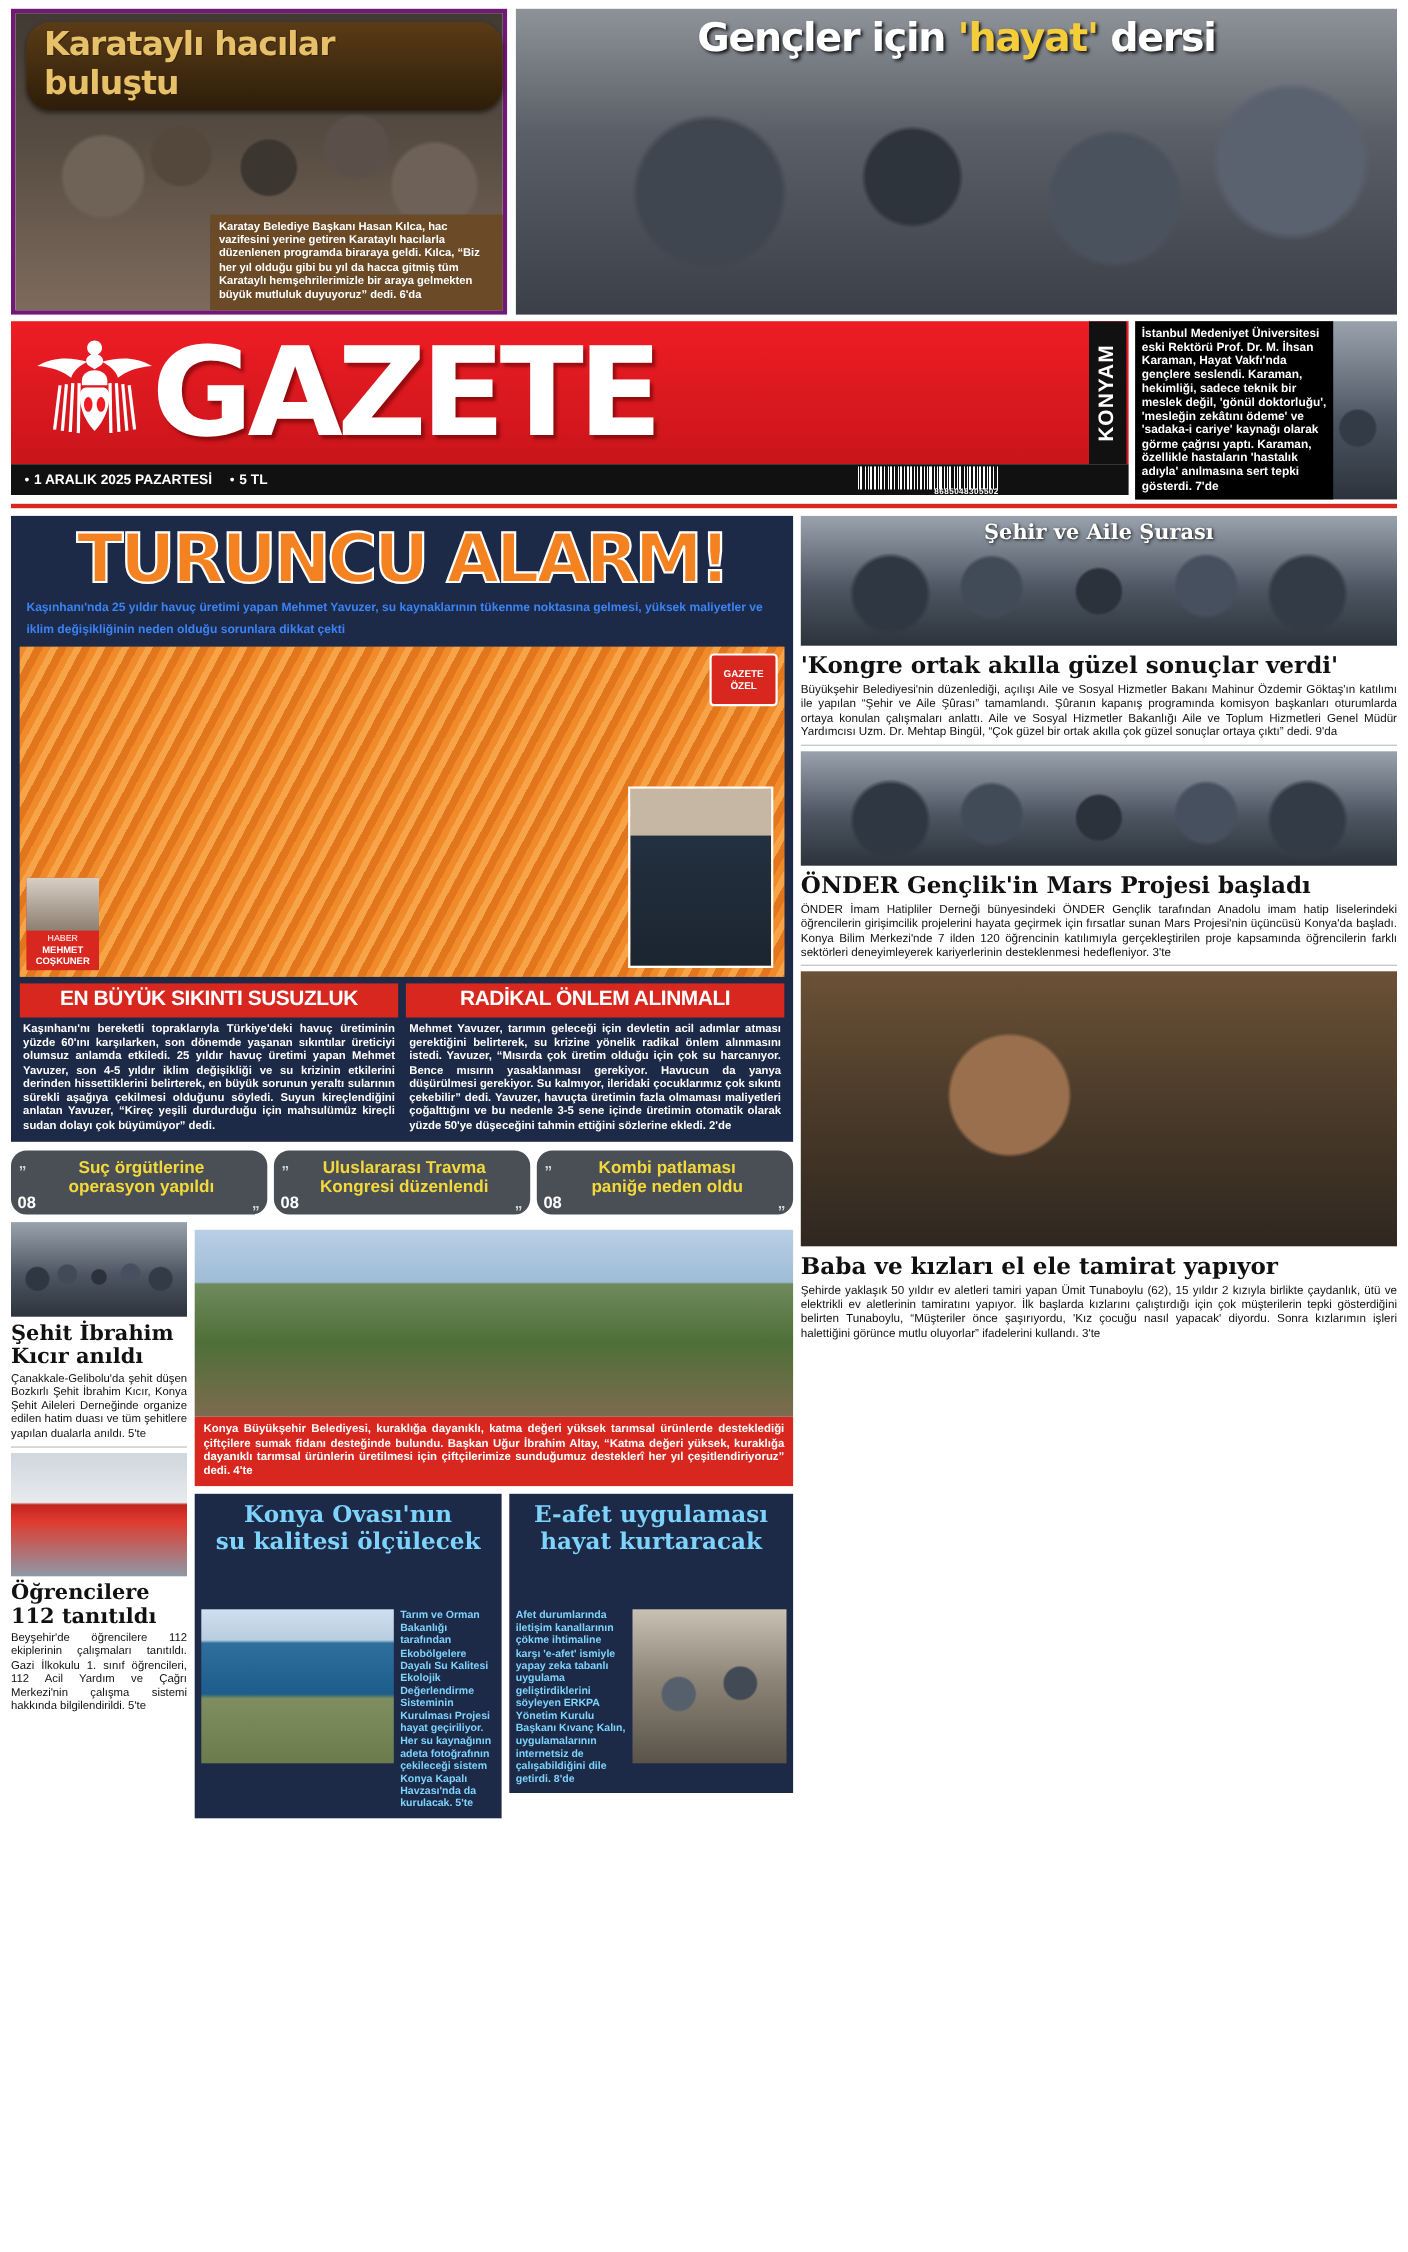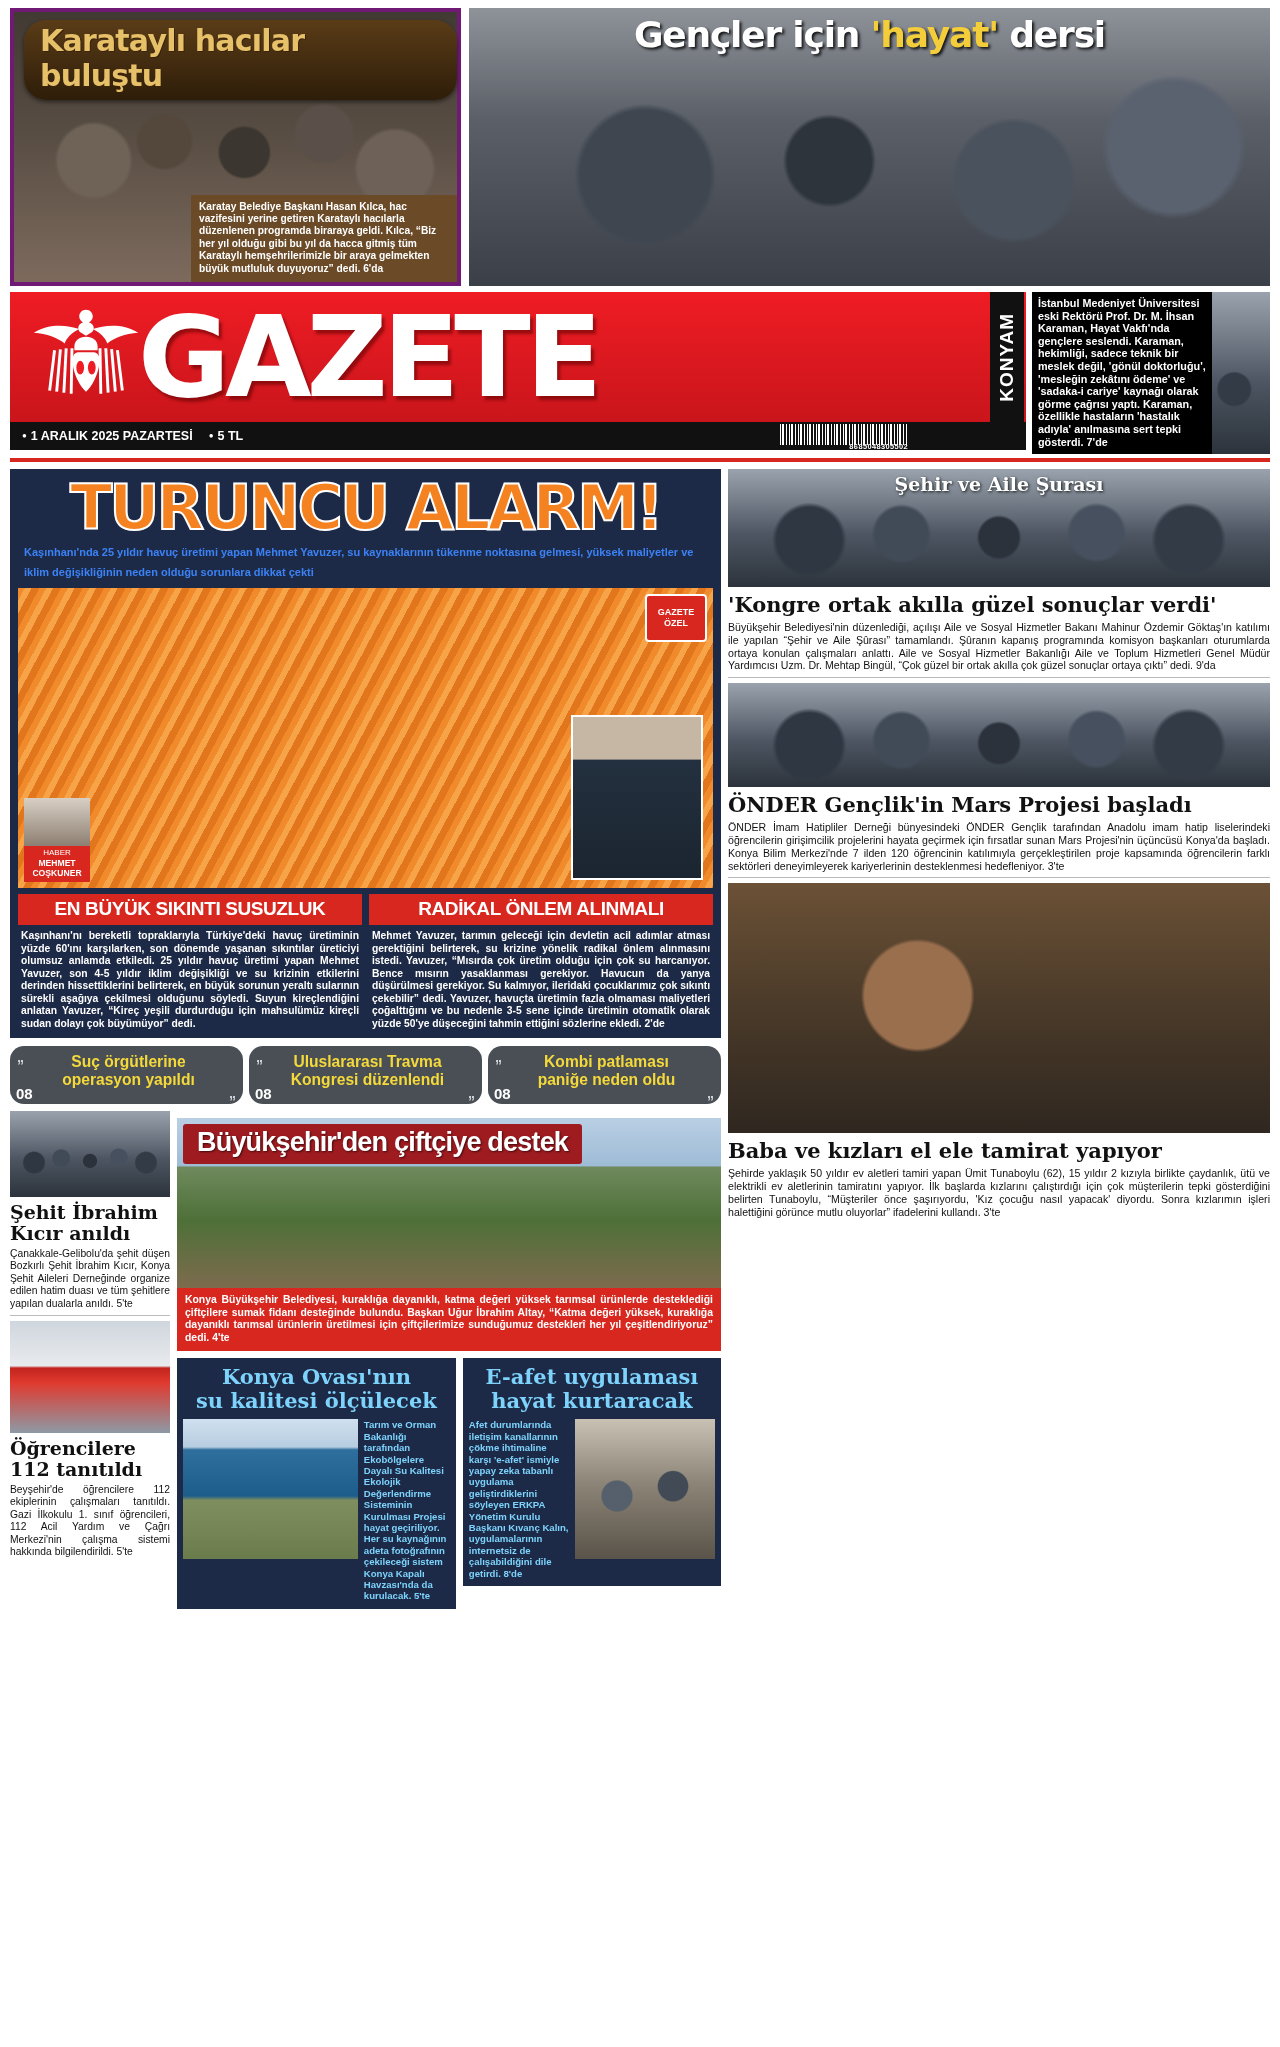--- a/index.html
+++ b/index.html
@@ -229,21 +229,21 @@
   .rr-body { font-size: 10.6px; line-height: 12.8px; color: #111; margin-top: 5px; text-align: justify; }
 
   
   .bottom-row { display: flex; gap: 7px; margin-top: 7px; align-items: flex-start; }
   .bb { position: relative; }
   .bb-blue { background: #1d2a47; color: #7dd3fc; }
   .bb-title {
     font-family: "DejaVu Serif", serif; font-weight: 700;
     font-size: 21px; line-height: 24px; text-align: center; padding: 7px 6px 6px;
   }
-  .bb-inner { display: flex; gap: 6px; padding: 0 6px 7px; }
+  .bb-inner { display: flex; gap: 6px; padding: 0 6px 7px; margin-top: 44px; }
   .bb-inner .photo { flex: 1; height: 140px; }
   .bb-inner p { width: 86px; font-size: 9.6px; line-height: 11.4px; font-weight: 700; }
   .bb-inner p.wide { width: 100px; }
 
   .hr-red { height: 4px; background: #d8271f; margin: 4px 0; }
   .thin-rule { height: 1px; background: #bbb; margin: 5px 0; }
 </style>
 </head>
 <body>
 
@@ -376,21 +376,20 @@
           <div class="bl-title">
             <span>Öğrencilere</span><br>
             <span>112 tanıtıldı</span>
           </div>
           <div class="bl-body">Beyşehir'de öğrencilere 112 ekiplerinin çalışmaları tanıtıldı. Gazi İlkokulu 1. sınıf öğrencileri, 112 Acil Yardım ve Çağrı Merkezi'nin çalışma sistemi hakkında bilgilendirildi. 5'te</div>
         </div>
 
         <div style="flex:1;">
           <div class="byk-banner">
             <div class="photo ph-field"></div>
-            <div class="byk-lbl">Büyükşehir'den çiftçiye destek</div>
           </div>
           <div class="byk-cap">Konya Büyükşehir Belediyesi, kuraklığa dayanıklı, katma değeri yüksek tarımsal ürünlerde desteklediği çiftçilere sumak fidanı desteğinde bulundu. Başkan Uğur İbrahim Altay, “Katma değeri yüksek, kuraklığa dayanıklı tarımsal ürünlerin üretilmesi için çiftçilerimize sunduğumuz desteklerî her yıl çeşitlendiriyoruz” dedi. 4'te</div>
 
           <div class="bottom-row">
             <div class="bb bb-blue" style="flex:1.08;">
               <div class="bb-title">
                 <span>Konya Ovası'nın</span><br>
                 <span>su kalitesi ölçülecek</span>
               </div>
               <div class="bb-inner">

